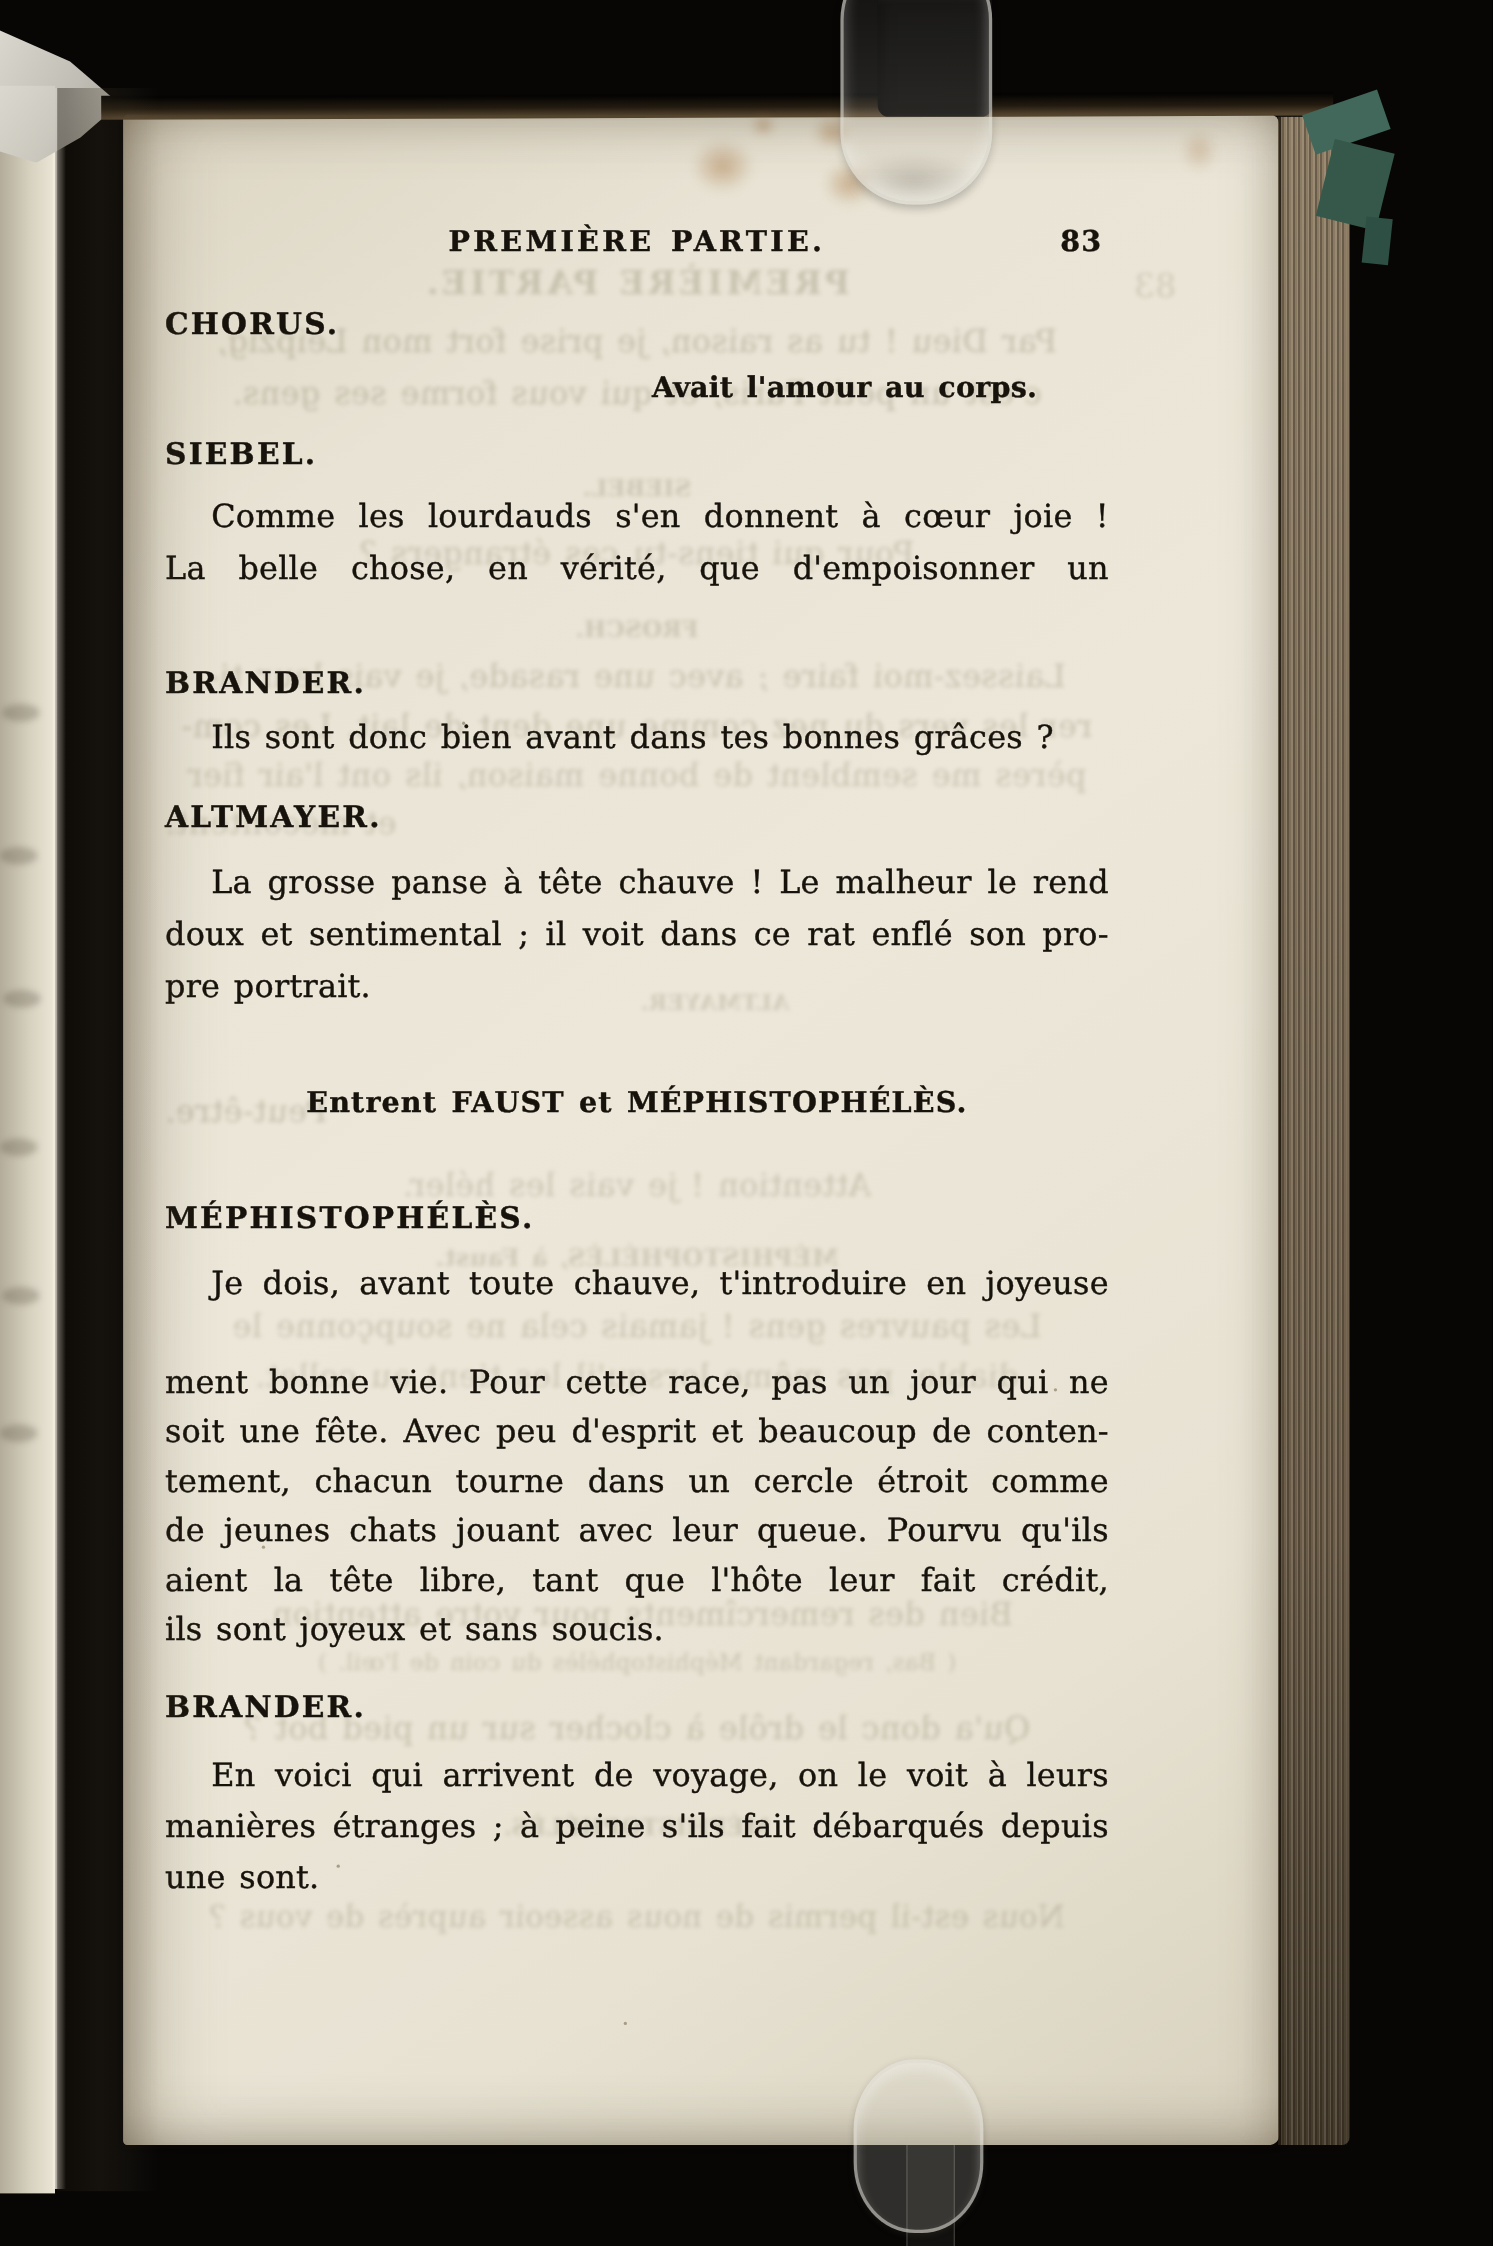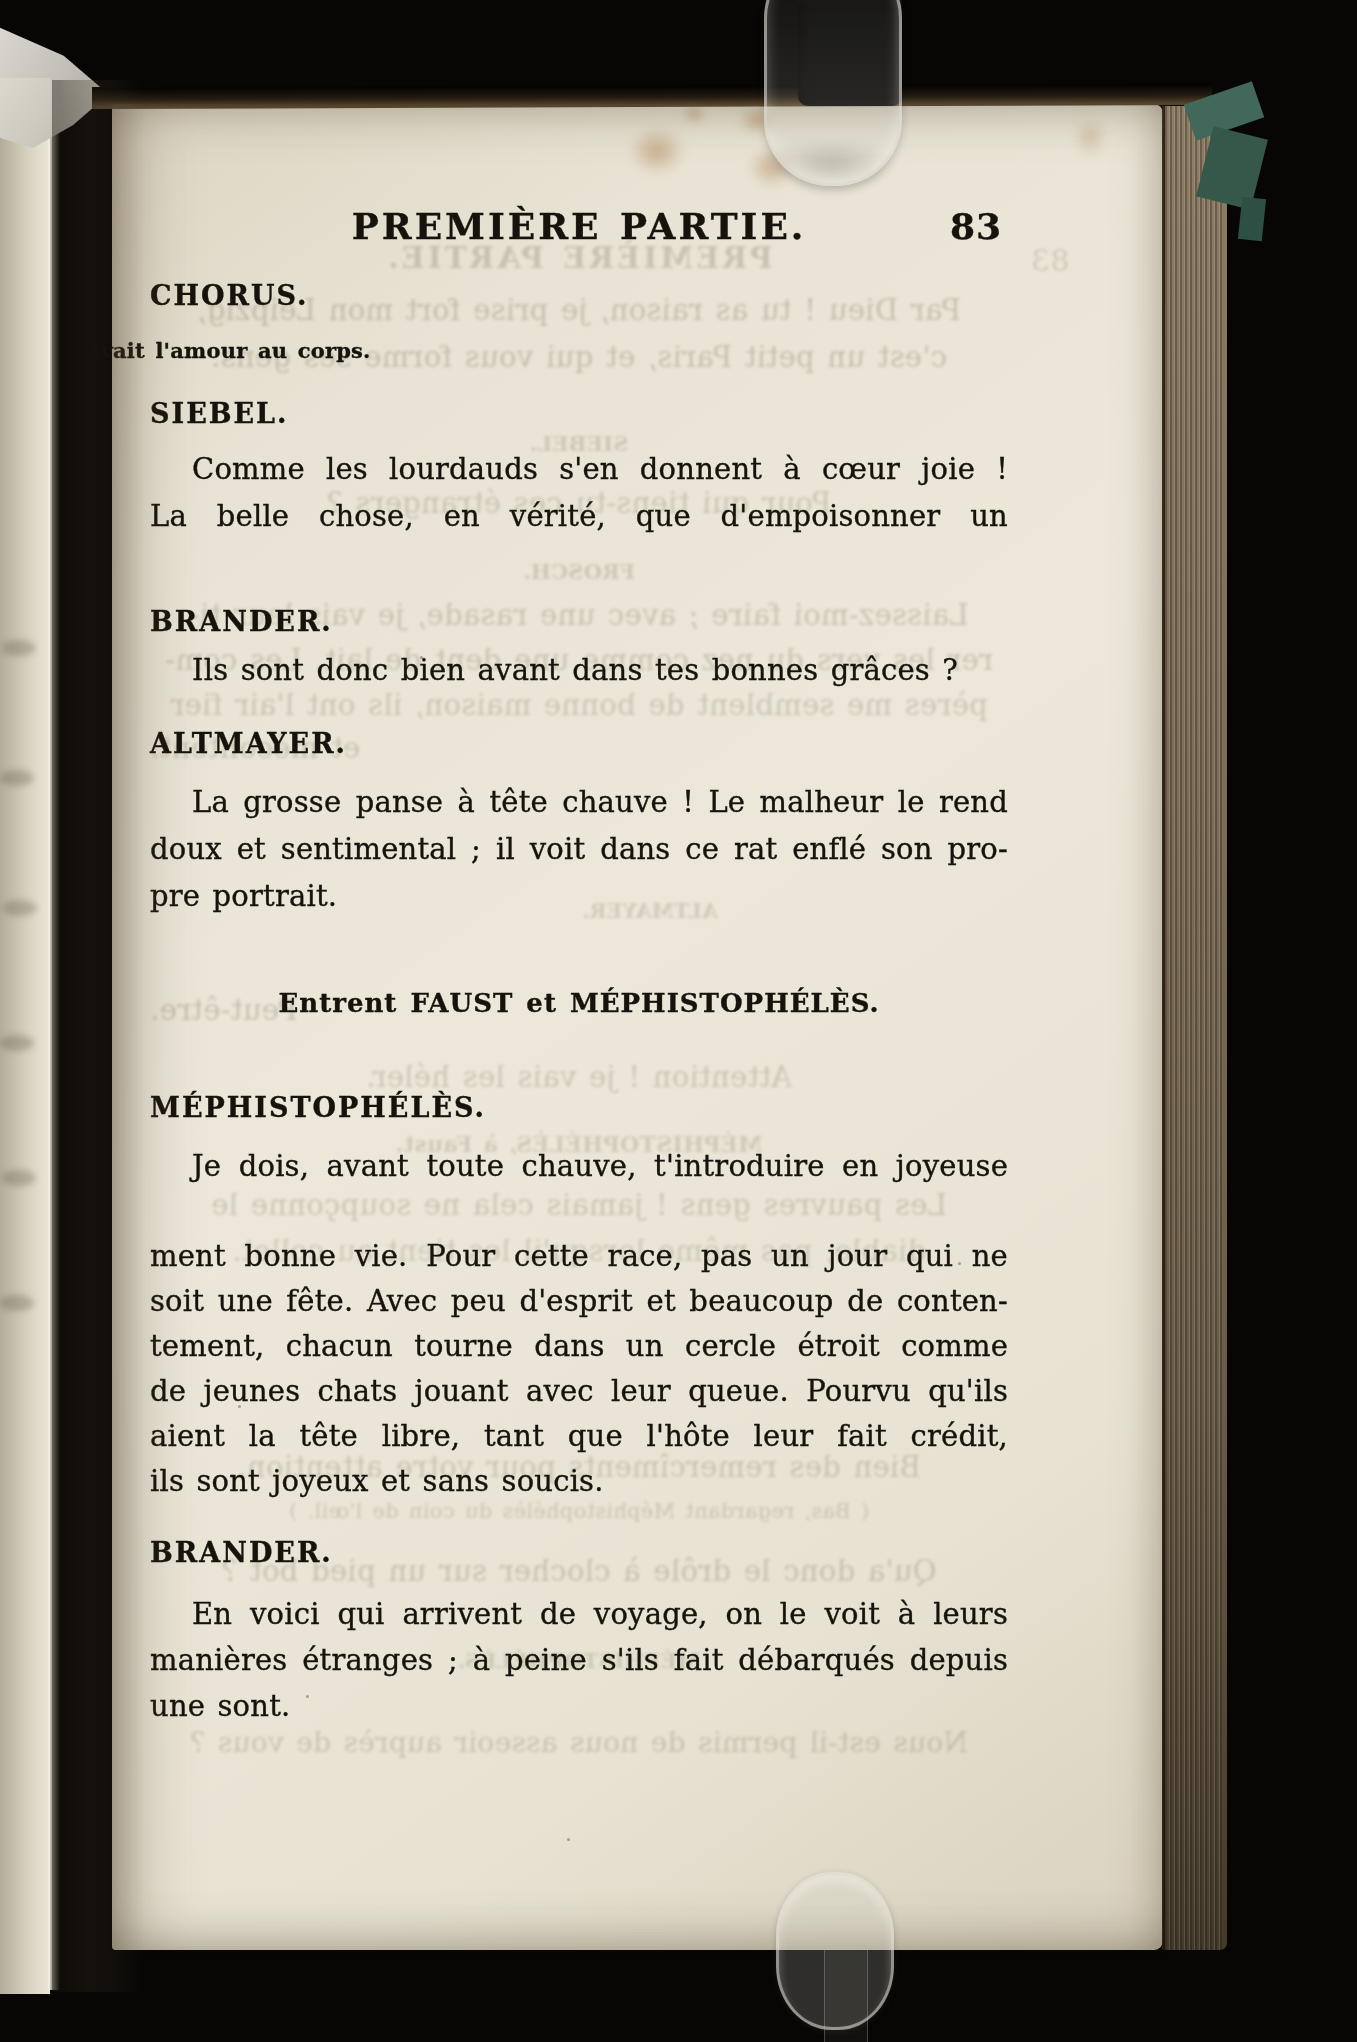--- a/index.html
+++ b/index.html
@@ -58,24 +58,24 @@
   .ring-bottom{position:absolute;left:776px;top:1872px;width:112px;height:152px;border-radius:56px/64px;
       border:3px solid rgba(229,226,218,.55);background:rgba(212,208,198,.20);
       box-shadow:inset 0 7px 10px rgba(255,255,255,.30),0 2px 6px rgba(60,55,45,.25);}
   .ring-bottom-strip{position:absolute;left:824px;top:1948px;width:42px;height:94px;
       border-left:1px solid rgba(182,182,174,.32);border-right:1px solid rgba(182,182,174,.32);
       background:rgba(232,230,222,.05);}
 
   
   .ink{position:absolute;left:150px;width:858px;color:#17130c;
       -webkit-text-stroke:.35px #17130c;letter-spacing:.2px;word-spacing:3px;}
-  .running-header{font-size:36px;font-weight:bold;letter-spacing:3px;text-align:center;}
+  .running-header{font-size:26px;font-weight:bold;letter-spacing:3px;text-align:center;}
   .pagenum{position:absolute;right:6px;top:0;font-weight:600;letter-spacing:1px;}
   .speaker{font-size:27px;font-weight:bold;letter-spacing:2px;text-align:left;}
-  .verse{font-size:21px;font-weight:600;text-align:left;transform:translateX(-65px);}
+  .verse{font-size:26px;font-weight:600;text-align:right;transform:translateX(-65px);}
   .stage{font-size:26px;font-weight:600;text-align:center;letter-spacing:1px;}
   .bodyline{font-size:29px;line-height:1;}
   .jl{text-align:justify;text-align-last:justify;}
   .ll{text-align:left;}
   .ind{text-indent:42px;}
 
   
   .gh{position:absolute;left:150px;width:858px;transform:scaleX(-1);
       filter:blur(1.8px);color:#80775f;text-align:center;letter-spacing:.3px;word-spacing:3px;}
   .gh-right{text-align:right;}

